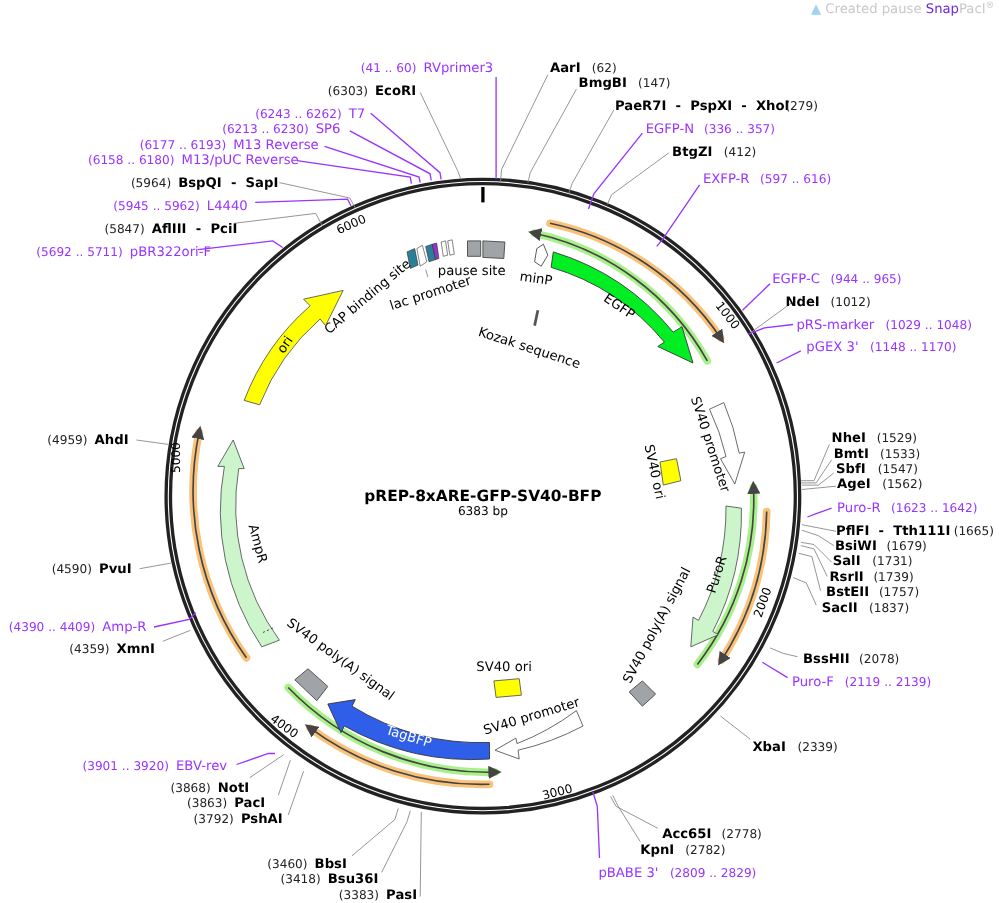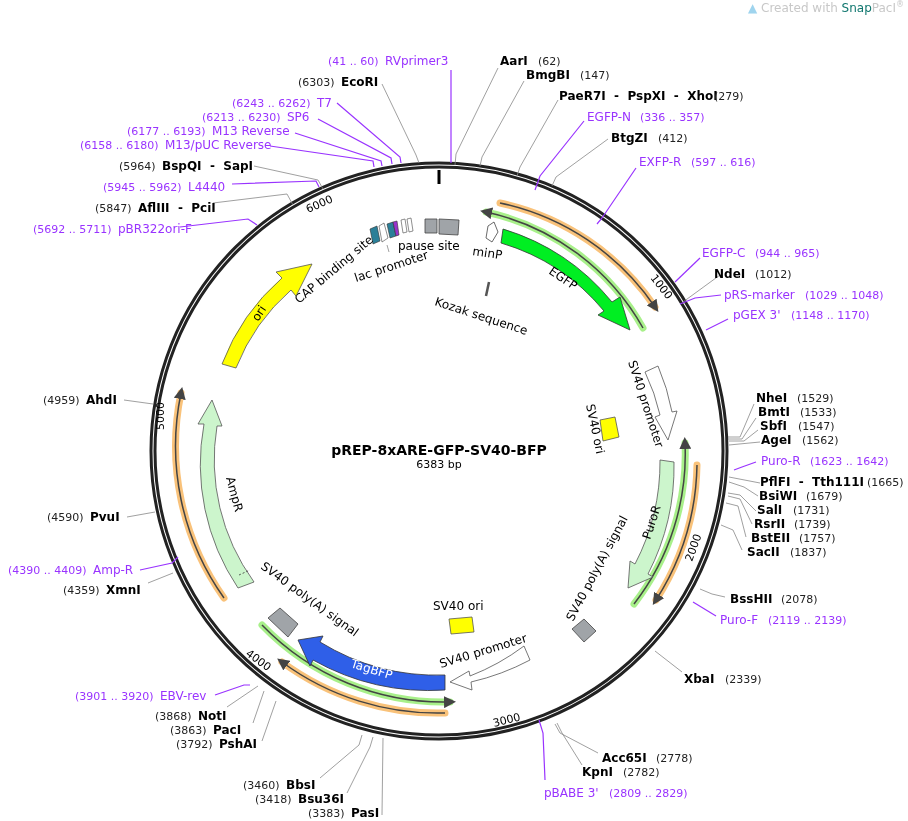--- a/index.html
+++ b/index.html
@@ -1,35 +1,35 @@
 <!DOCTYPE html>
 <html><head>
 <meta charset="utf-8">
 <style>
   html, body { margin: 0; padding: 0; background: #ffffff; }
   body { width: 908px; height: 821px; position: relative; overflow: hidden;
          font-family: "DejaVu Sans", sans-serif; }
   #map { position: absolute; left: 0; top: 0; }
   .watermark { position: absolute; right: 4px; top: 0px; font-size: 12px; color: #c8c8c8;
                font-family: "DejaVu Sans", sans-serif; }
-  .watermark .snap { color: #0f766e; }
+  .watermark .snap { color: #6d28d9; }
   .lbl { font-family: "DejaVu Sans", sans-serif; font-size: 11.5px; }
   .enz { font-weight: bold; fill: #000; font-size: 12px; }
   .pos { fill: #222; font-size: 11px; }
   .primer { fill: #9933ff; font-size: 12px; }
   .primerpos { fill: #9933ff; font-size: 11px; }
   .feat { font-size: 12px; fill: #000; }
   .tick { font-size: 11px; fill: #000; }
 </style>
 </head>
 <body>
 
 <div class="watermark">
   <span style="color:#9fd4ee;">▲</span>
-  <span>Created with </span><span class="snap">Snap</span><span>PacI</span><sup style="font-size:8px">®</sup>
+  <span>Created pause </span><span class="snap">Snap</span><span>PacI</span><sup style="font-size:8px">®</sup>
 </div>
 
 <svg id="map" width="908" height="821" viewBox="0 0 908 821" xmlns="http://www.w3.org/2000/svg">
   <defs>
     <marker id="arrDark" markerWidth="8" markerHeight="8" refX="4" refY="4" orient="auto">
       <path d="M0,0 L8,4 L0,8 Z" fill="#444"></path>
     </marker>
   </defs>
 
   <g>

